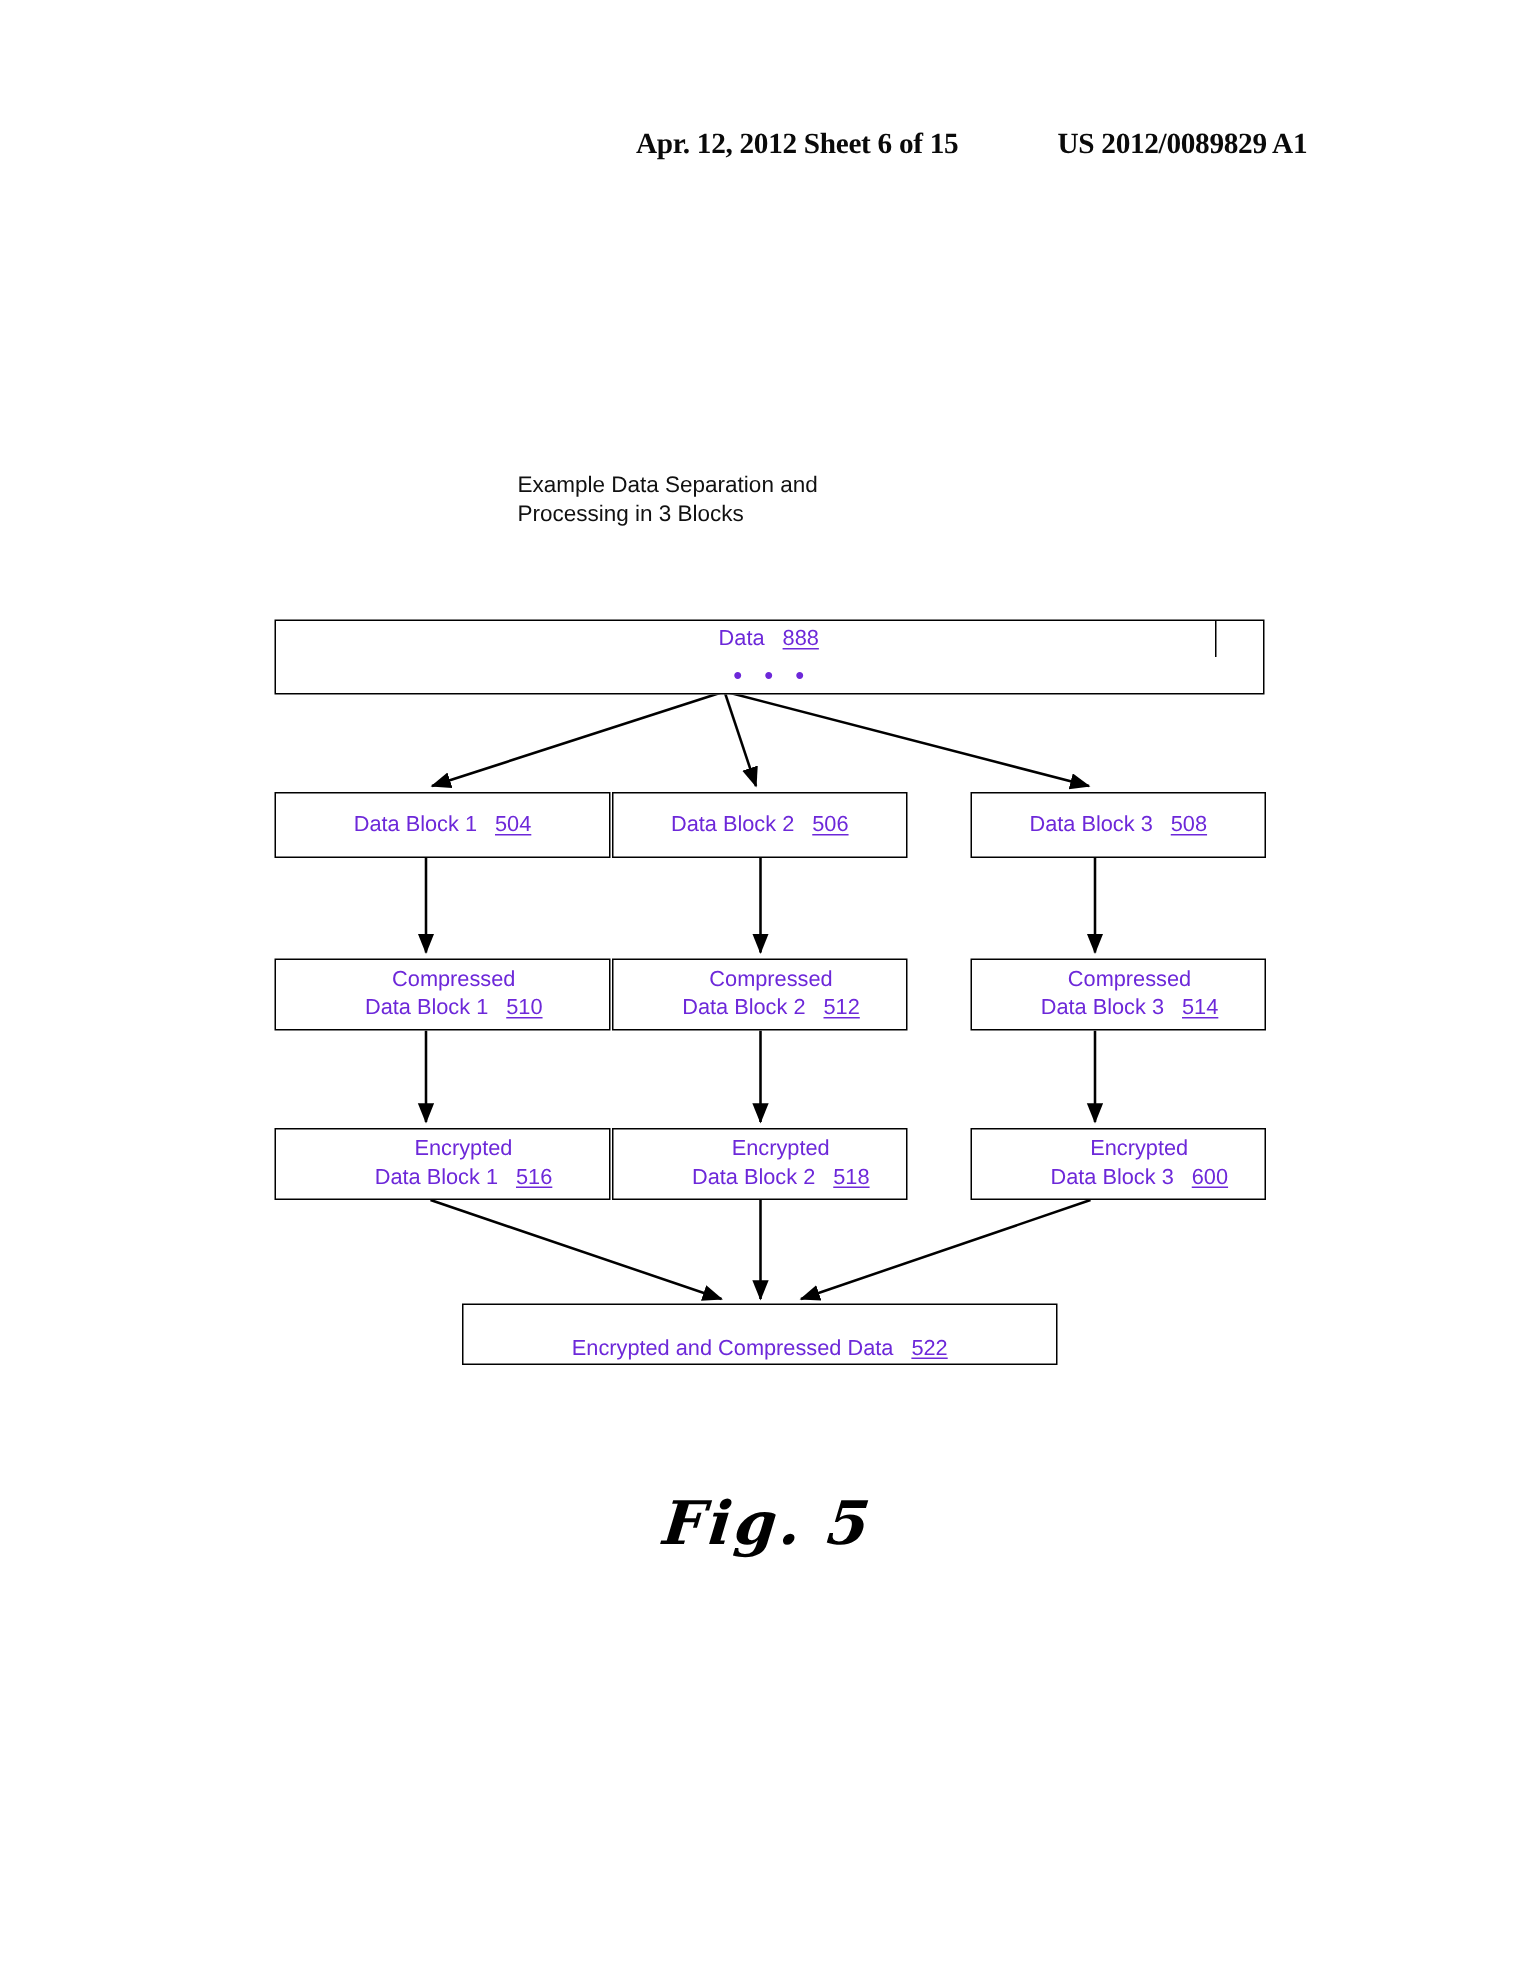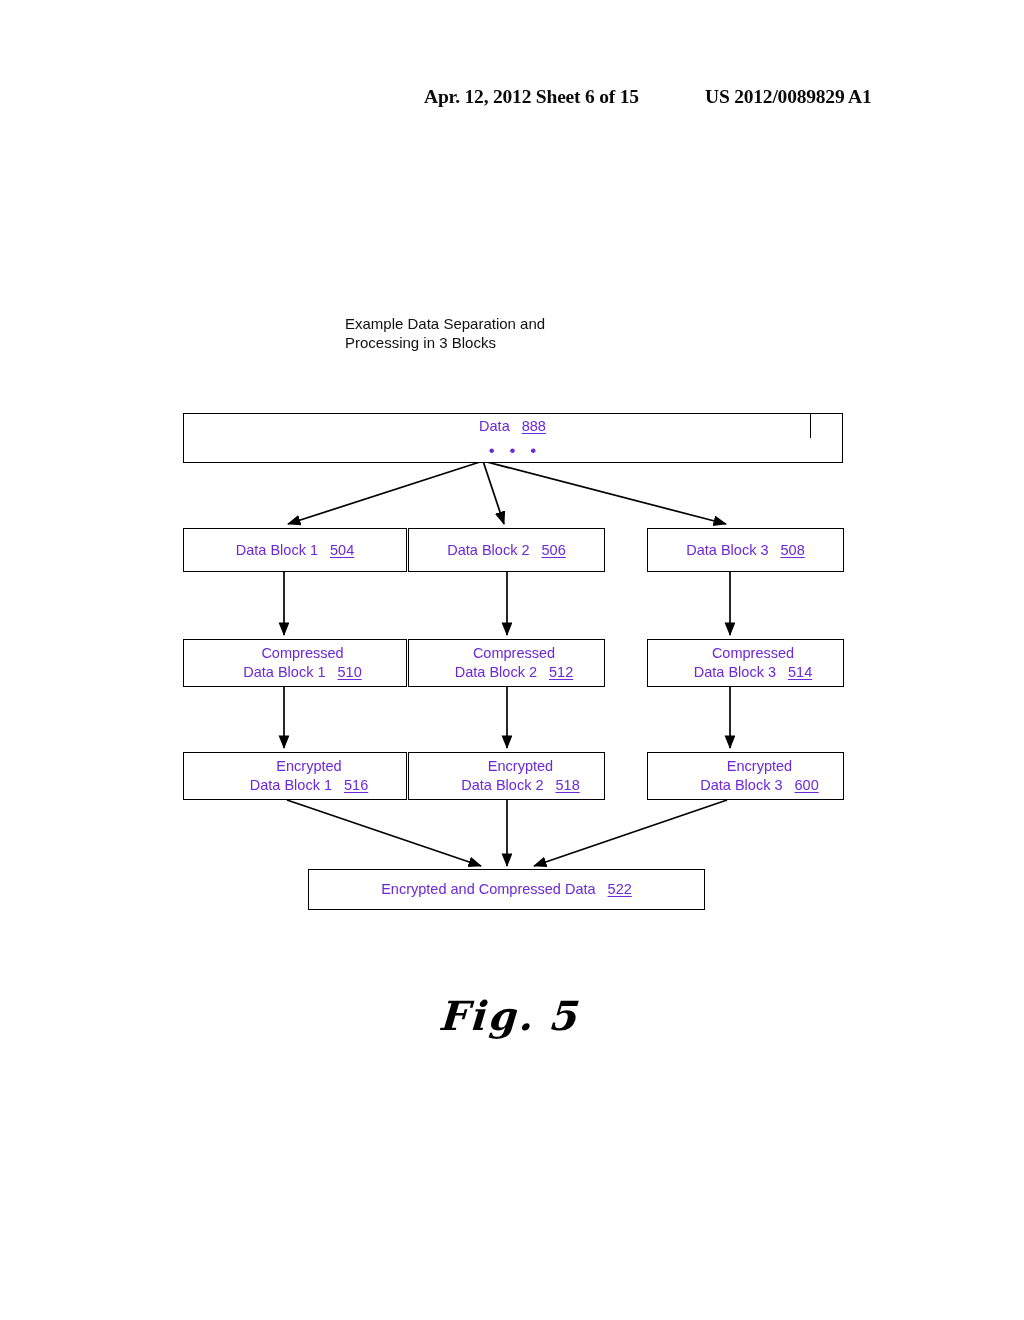--- a/index.html
+++ b/index.html
@@ -136,20 +136,21 @@
   .row-block { top: 528px;  height: 44px; }
   .row-comp  { top: 639px;  height: 48px; padding-left: 15px; }
   .row-enc   { top: 752px;  height: 48px; padding-left: 28px; }
 
   
   #node-final {
     left: 308px;
     top: 869px;
     width: 397px;
     height: 41px;
+    justify-content: flex-end;
   }
 
   
   #fig-caption {
     position: absolute;
     left: 0px;
     top: 992px;
     width: 1024px;
     text-align: center;
     font-family: "DejaVu Serif", serif;

